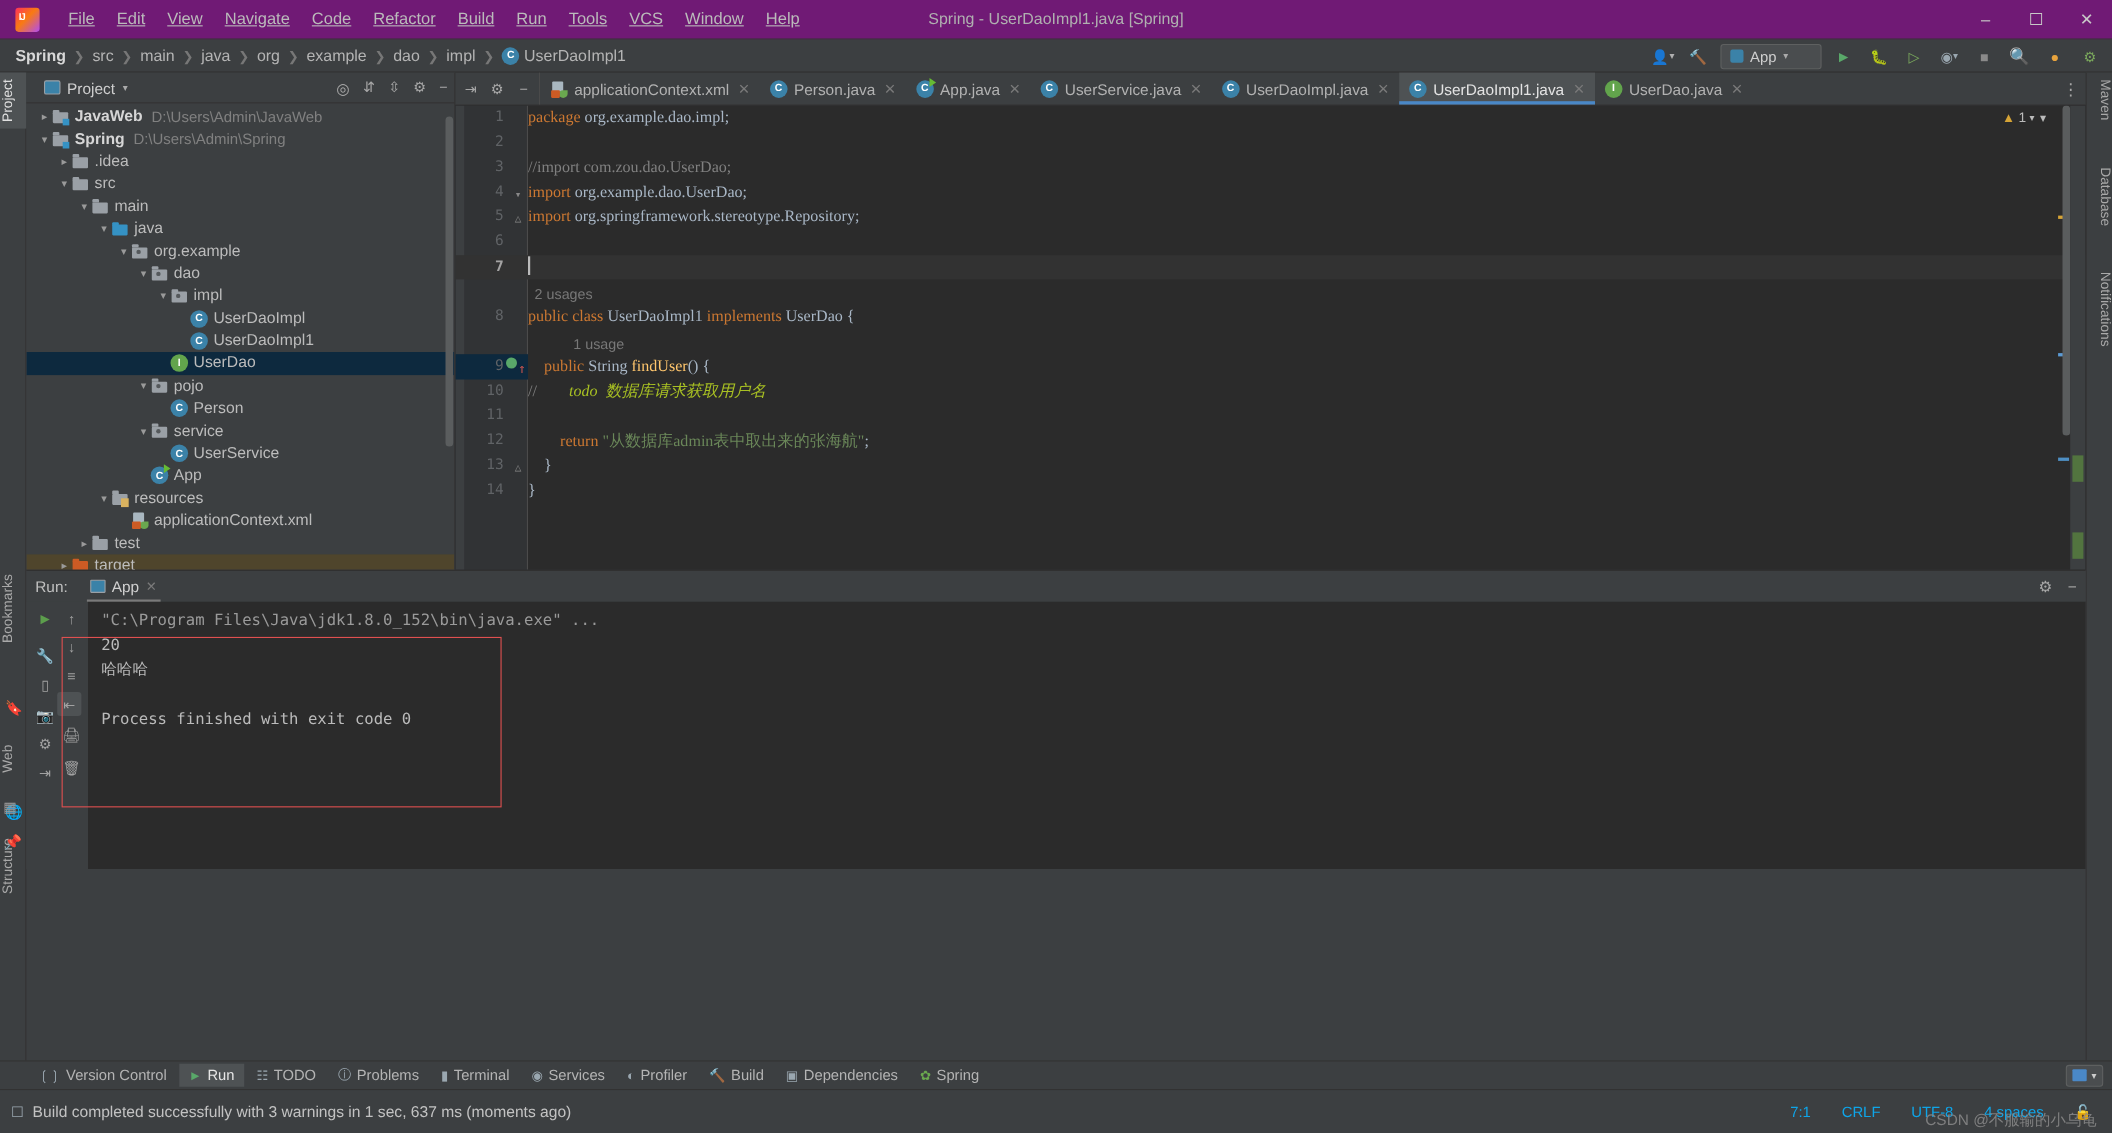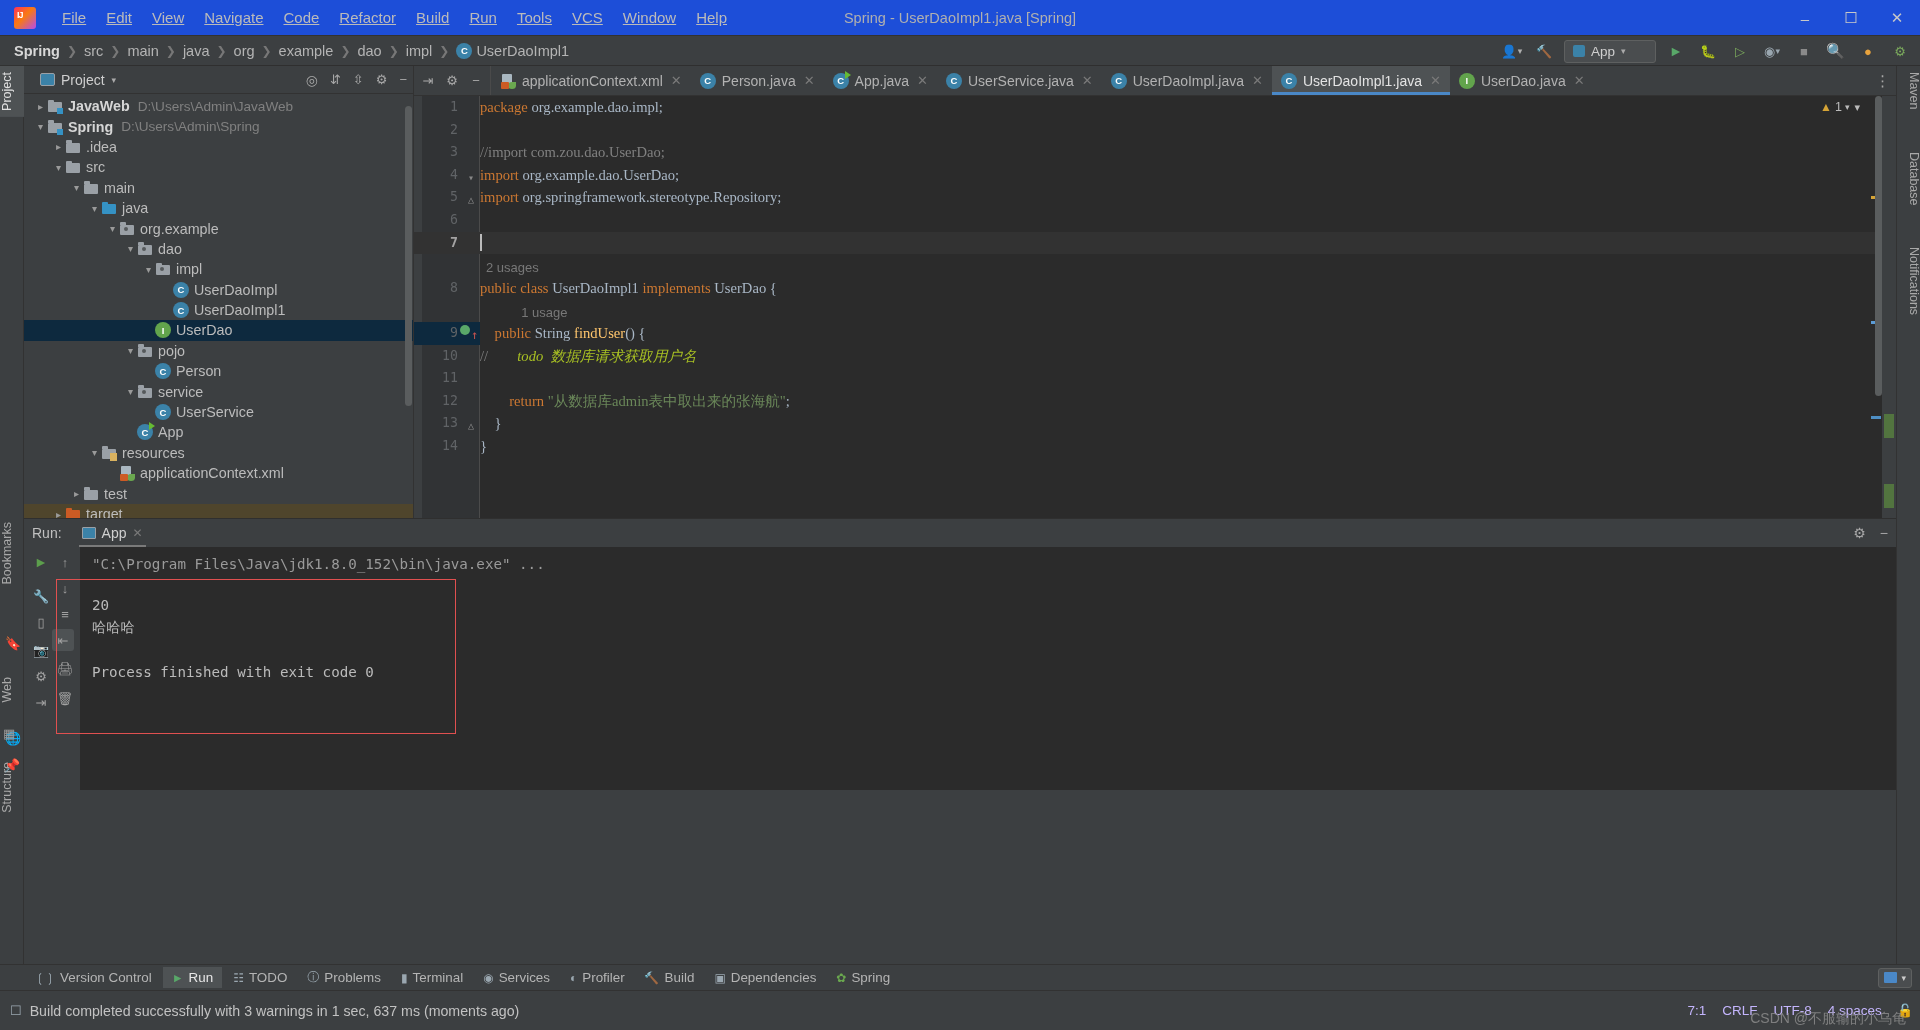--- a/index.html
+++ b/index.html
@@ -8,21 +8,21 @@
     background: #3c3f41;
     font-family: "Liberation Sans", sans-serif;
     overflow: hidden;
     color: #bbbbbb;
   }
   #app { position: relative; width: 1920px; height: 1030px; }
 
   
   .titlebar {
     position: absolute; left: 0; top: 0; width: 1920px; height: 36px;
-    background: #1d4ed8; display: flex; align-items: center;
+    background: #701a75; display: flex; align-items: center;
     border-bottom: 1px solid #323232;
   }
   .ij-logo {
     width: 22px; height: 22px; margin-left: 14px; margin-right: 16px;
     border-radius: 3px; position: relative; overflow: hidden;
     background: linear-gradient(135deg,#fe315d 0%,#f97a12 45%,#b24cf0 100%);
     flex: none;
   }
   .ij-logo::after {
     content: "IJ"; position: absolute; left: 3px; top: 3px;
@@ -343,22 +343,22 @@
   }
 
   
   .statusbar {
     position: absolute; left: 0; bottom: 0; width: 1920px; height: 40px;
     background: #3c3f41; display: flex; align-items: center;
     padding-left: 10px; border-top:1px solid #323232;
   }
   .status-text { font-size: 14.2px; color: #c2c2c2; margin-left: 8px; }
   .status-right {
-    position:absolute; right:6px; display:flex; align-items:center; gap:16px;
-    font-size:13.5px; color:#c4b5fd;
+    position:absolute; right:18px; display:flex; align-items:center; gap:28px;
+    font-size:13.5px; color:#0ea5e9;
   }
   .watermark {
     position:absolute; right:14px; bottom:2px; font-size:14px;
     color:#8a8a8a; opacity:.85; white-space:nowrap;
   }
   .warn-tri { color:#d6a436; font-size:12px; }
 </style>
 </head>
 <body>
 
@@ -724,21 +724,21 @@
         <div class="gicon" style="left:30px;top:56px;">≡</div>
         <div class="gicon sel" style="left:28px;top:82px;">⇤</div>
         <div class="gicon" style="left:6px;top:92px;">📷</div>
         <div class="gicon" style="left:6px;top:118px;">⚙</div>
         <div class="gicon" style="left:30px;top:110px;">🖨</div>
         <div class="gicon" style="left:6px;top:144px;">⇥</div>
         <div class="gicon" style="left:30px;top:140px;">🗑</div>
       </div>
       <div class="console" id="console">
           <div class="cline" style="color: rgb(154, 154, 154);">"C:\Program Files\Java\jdk1.8.0_152\bin\java.exe" ...</div>
-          <div class="cline" style="color: rgb(187, 187, 187); margin-top: 18px;">20</div>
+          <div class="cline" style="color: rgb(187, 187, 187);">20</div>
           <div class="cline" style="color: rgb(187, 187, 187);">哈哈哈</div>
           <div class="cline" style="color: rgb(187, 187, 187);">&nbsp;</div>
           <div class="cline" style="color: rgb(187, 187, 187);">Process finished with exit code 0</div>
         </div>
     </div>
     <div class="redbox" style="left:32px;top:60px;width:400px;height:155px;"></div>
   </div>
 
   <div class="bottombar">
     <div class="btw">

